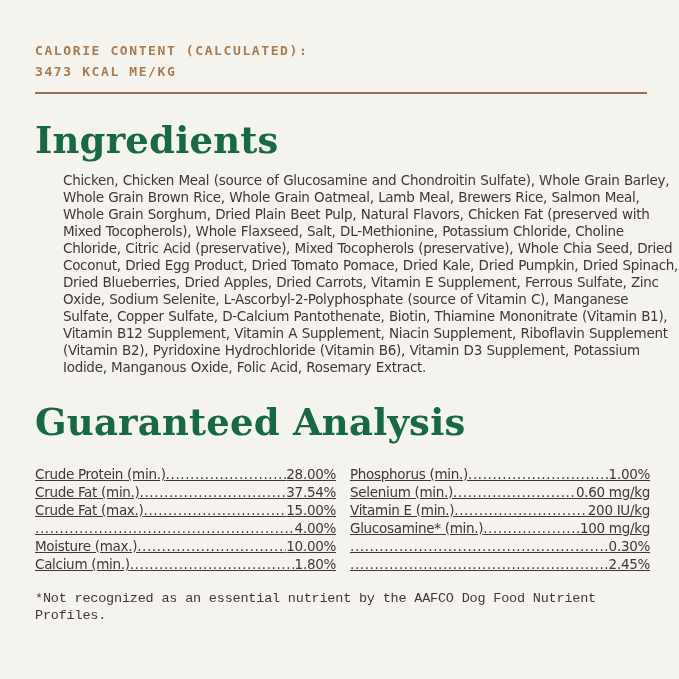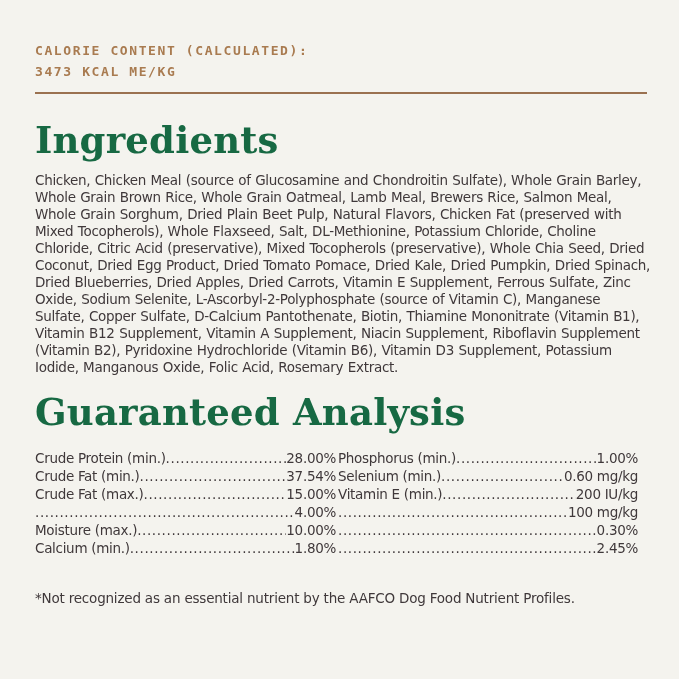--- a/index.html
+++ b/index.html
@@ -41,61 +41,64 @@
   
   h1{
     font-family:"DejaVu Serif", serif;
     font-weight:bold;
     color:var(--heading-green);
     font-size:37px;
     line-height:44px;
     letter-spacing:0.2px;
   }
   .ingredients-heading{margin-top:24px;}
-  .analysis-heading{margin-top:14px;}
+  .analysis-heading{margin-top:24px;}
   
   .ingredients-body{
     margin-top:10px;
     width:615px;
     font-size:13.5px;
     letter-spacing:-0.3px;
     line-height:17px;
     word-spacing:0.5px;
+    margin-left:28px;
   }
   
   .ga-table{
-    margin-top:15px;
+    margin-top:21px;
     display:flex;
-    gap:2px;
+    gap:14px;
     font-size:13.5px;
     letter-spacing:-0.3px;
+    text-decoration:underline;
   }
   .ga-col{width:301px;}
   .ga-col.right{width:300px;}
   .ga-row{
     display:flex;
     align-items:baseline;
     line-height:18px;
     white-space:nowrap;
   }
   .ga-label{flex:0 0 auto;}
   .dots{
     flex:1 1 0;
     min-width:8px;
     overflow:hidden;
     white-space:nowrap;
     letter-spacing:0.6px;
   }
   .ga-value{flex:0 0 auto;}
   
   .footnote{
-    margin-top:33px;
+    margin-top:17px;
     font-size:13.5px;
     letter-spacing:-0.2px;
     line-height:17px;
+    font-family:Liberation Mono, monospace;
   }
 </style>
 </head>
 <body>
 
 <div class="page">
 
   <div class="calorie">
     <div>CALORIE CONTENT (CALCULATED):</div>
     <div>3473 KCAL ME/KG</div>
@@ -153,20 +156,21 @@
         <span class="ga-label">Selenium (min.)</span>
         <span class="dots">........................................................................................................................</span>
         <span class="ga-value">0.60 mg/kg</span>
       </div>
       <div class="ga-row">
         <span class="ga-label">Vitamin E (min.)</span>
         <span class="dots">........................................................................................................................</span>
         <span class="ga-value">200 IU/kg</span>
       </div>
       <div class="ga-row">
+        <span class="ga-label">Glucosamine* (min.)</span>
         <span class="dots">........................................................................................................................</span>
         <span class="ga-value">100 mg/kg</span>
       </div>
       <div class="ga-row">
         <span class="dots">........................................................................................................................</span>
         <span class="ga-value">0.30%</span>
       </div>
       <div class="ga-row">
         <span class="dots">........................................................................................................................</span>
         <span class="ga-value">2.45%</span>

